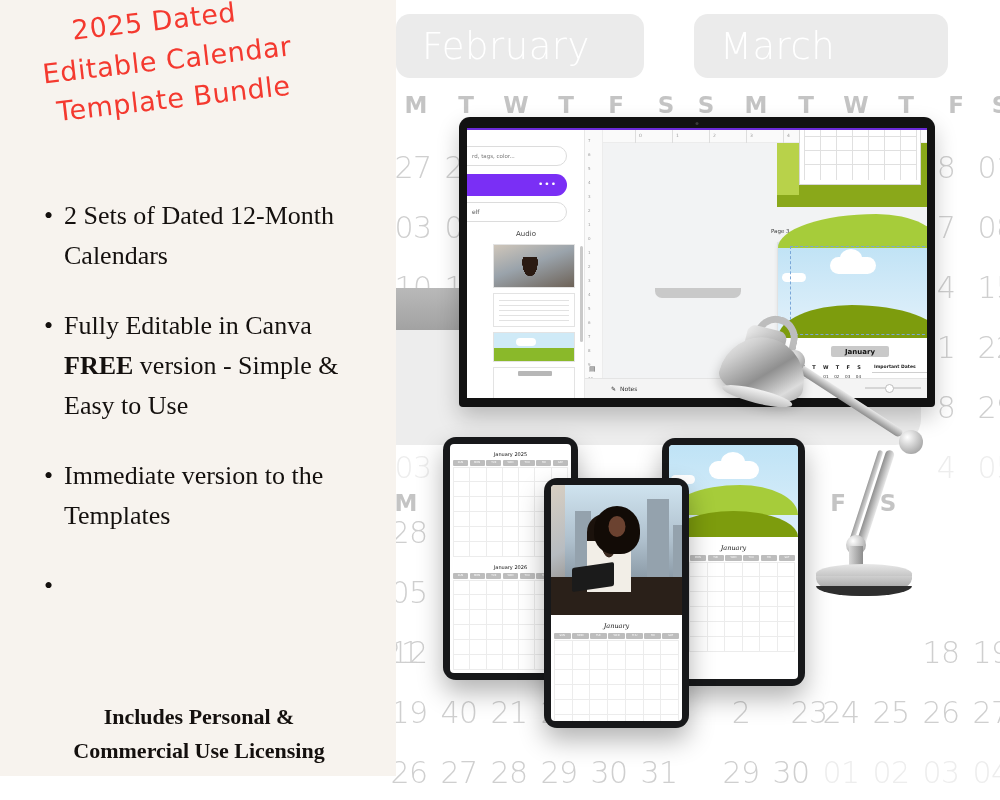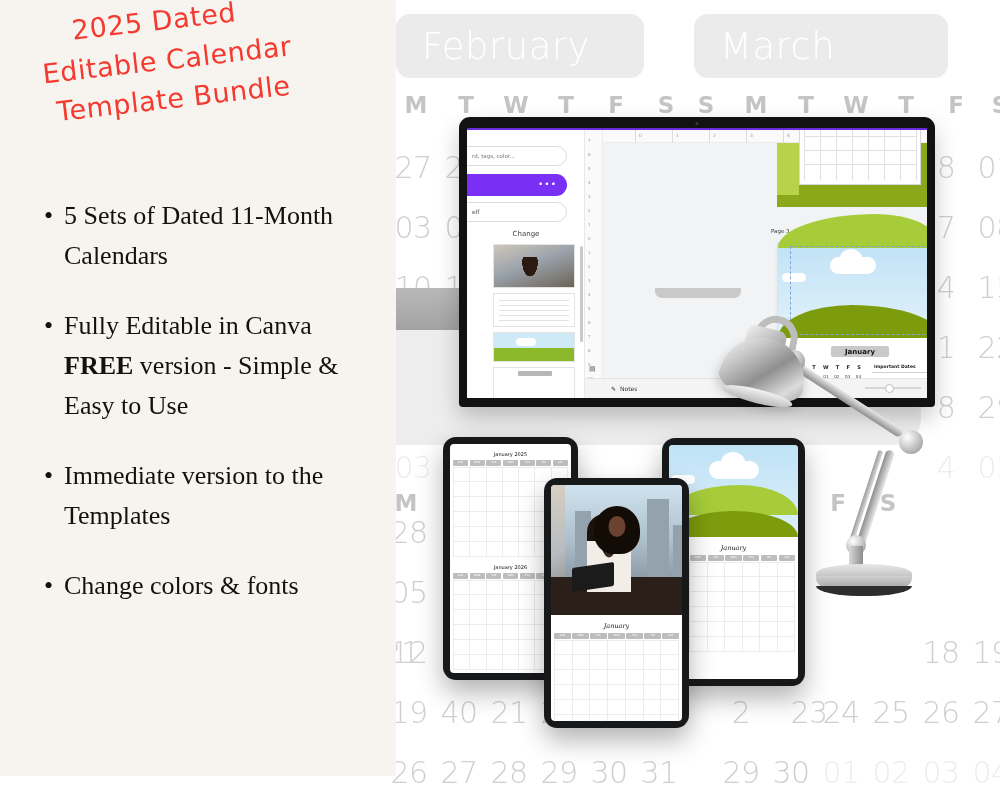--- a/index.html
+++ b/index.html
@@ -387,21 +387,21 @@
       <div class="mac-cam"></div>
       <div class="mac-screen">
         <div class="cv">
 
           <div class="cv-sidebar">
             <div class="cv-search">rd, tags, color...</div>
             <div class="cv-purple">
               <span class="dots">•••</span>
             </div>
             <div class="cv-white2">elf</div>
-            <div class="cv-audio">Change</div>
+            <div class="cv-audio">Audio</div>
             <div class="cv-thumbs">
               <div class="cv-thumb photo"></div>
               <div class="cv-thumb cal">
                 <div class="mini-row" style="top:6px"></div>
                   <div class="mini-row" style="top:11px"></div>
                 <div class="mini-row" style="top:16px"></div>
                   <div class="mini-row" style="top:21px"></div>
                 <div class="mini-row" style="top:26px"></div>
               </div>
               <div class="cv-thumb scene2"></div>
@@ -872,33 +872,34 @@
   <div class="panel">
     <div class="headline">
       <span class="hl-line">2025 Dated</span>
       <span class="hl-line">Editable Calendar</span>
       <span class="hl-line">Template Bundle</span>
     </div>
 
     <div class="bullets" id="bullets">
         <div class="bullet">
           <span class="dot">•</span>
-          <span class="btxt">5 Sets of Dated 11-Month Calendars</span>
+          <span class="btxt">2 Sets of Dated 12-Month Calendars</span>
         </div>
         <div class="bullet">
           <span class="dot">•</span>
           <span class="btxt">Fully Editable in Canva <b>FREE</b> version - Simple &amp; Easy to Use</span>
         </div>
         <div class="bullet">
           <span class="dot">•</span>
           <span class="btxt">Immediate version to the Templates</span>
         </div>
         <div class="bullet">
           <span class="dot">•</span>
-          <span class="btxt">Change colors &amp; fonts</span>
         </div>
       </div>
 
     <div class="license">
+      <div>Includes Personal &amp;</div>
+      <div>Commercial Use Licensing</div>
     </div>
   </div>
 
 </div>
 
 </body></html>

